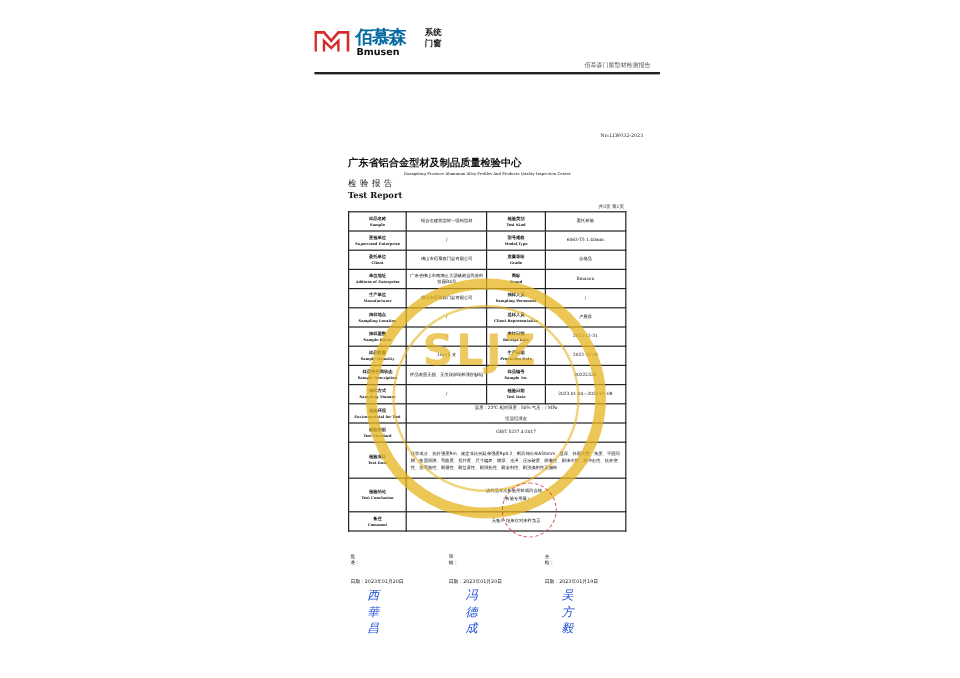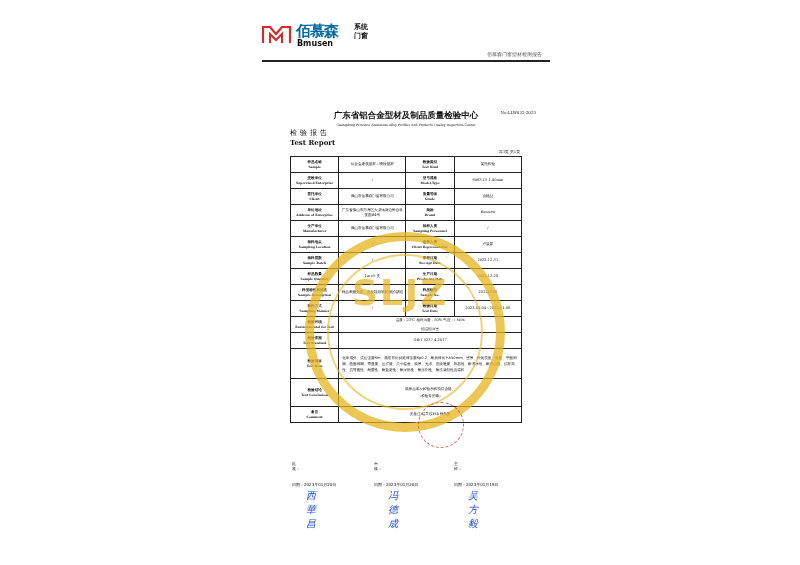--- a/index.html
+++ b/index.html
@@ -7,21 +7,21 @@
   .header { position:absolute; left:262px; top:22px; width:286px; height:40px; }
   .logo-mark { position:absolute; left:0; top:2px; width:30px; height:20px; }
   .brand-cn { position:absolute; left:34px; top:0px; font-family:"DejaVu Sans", sans-serif; font-weight:bold; font-size:15px; color:#0369a1; letter-spacing:-1px; }
   .brand-en { position:absolute; left:35px; top:17px; font-family:"DejaVu Sans", sans-serif; font-weight:bold; font-size:8px; color:#111; }
   .brand-tag { position:absolute; left:92px; top:1px; font-family:"DejaVu Sans", sans-serif; font-weight:bold; font-size:7px; line-height:9px; width:18px; color:#111; }
   .header-right { position:absolute; right:6px; top:29px; font-family:"DejaVu Sans", sans-serif; font-size:5px; color:#555; }
   .header-rule { position:absolute; left:262px; top:60px; width:288px; height:2px; background:#222; }
 
   .doc { position:absolute; left:290px; top:110px; width:232px; }
   .doc-no { position:absolute; right:-14px; top:0px; font-size:4px; color:#222; }
-  .title-cn { text-align:center; font-family:"DejaVu Sans", sans-serif; font-weight:bold; font-size:8.5px; margin-top:0; }
+  .title-cn { text-align:left; font-family:"DejaVu Sans", sans-serif; font-weight:bold; font-size:8.5px; margin-top:20px; }
   .title-en { text-align:center; font-size:3.2px; margin-top:1px; }
   .report-cn { text-align:left; font-family:"DejaVu Sans", sans-serif; font-weight:normal; font-size:7px; letter-spacing:3px; margin-top:1px; }
   .report-en { text-align:left; font-weight:bold; font-size:7px; margin-top:0; }
   .page-info { text-align:right; font-size:3.8px; margin:2px 2px 2px 0; }
 
   table.rep { border-collapse:collapse; width:232px; font-size:3.6px; position:relative; }
   table.rep td { border:0.8px solid #222; text-align:center; vertical-align:middle; padding:1px; height:13px; line-height:4.5px; }
   .lbl { font-weight:bold; width:46px; }
   .lbl .cn { font-family:"DejaVu Sans", sans-serif; display:block; }
   .lbl .en { display:block; font-size:3px; }

